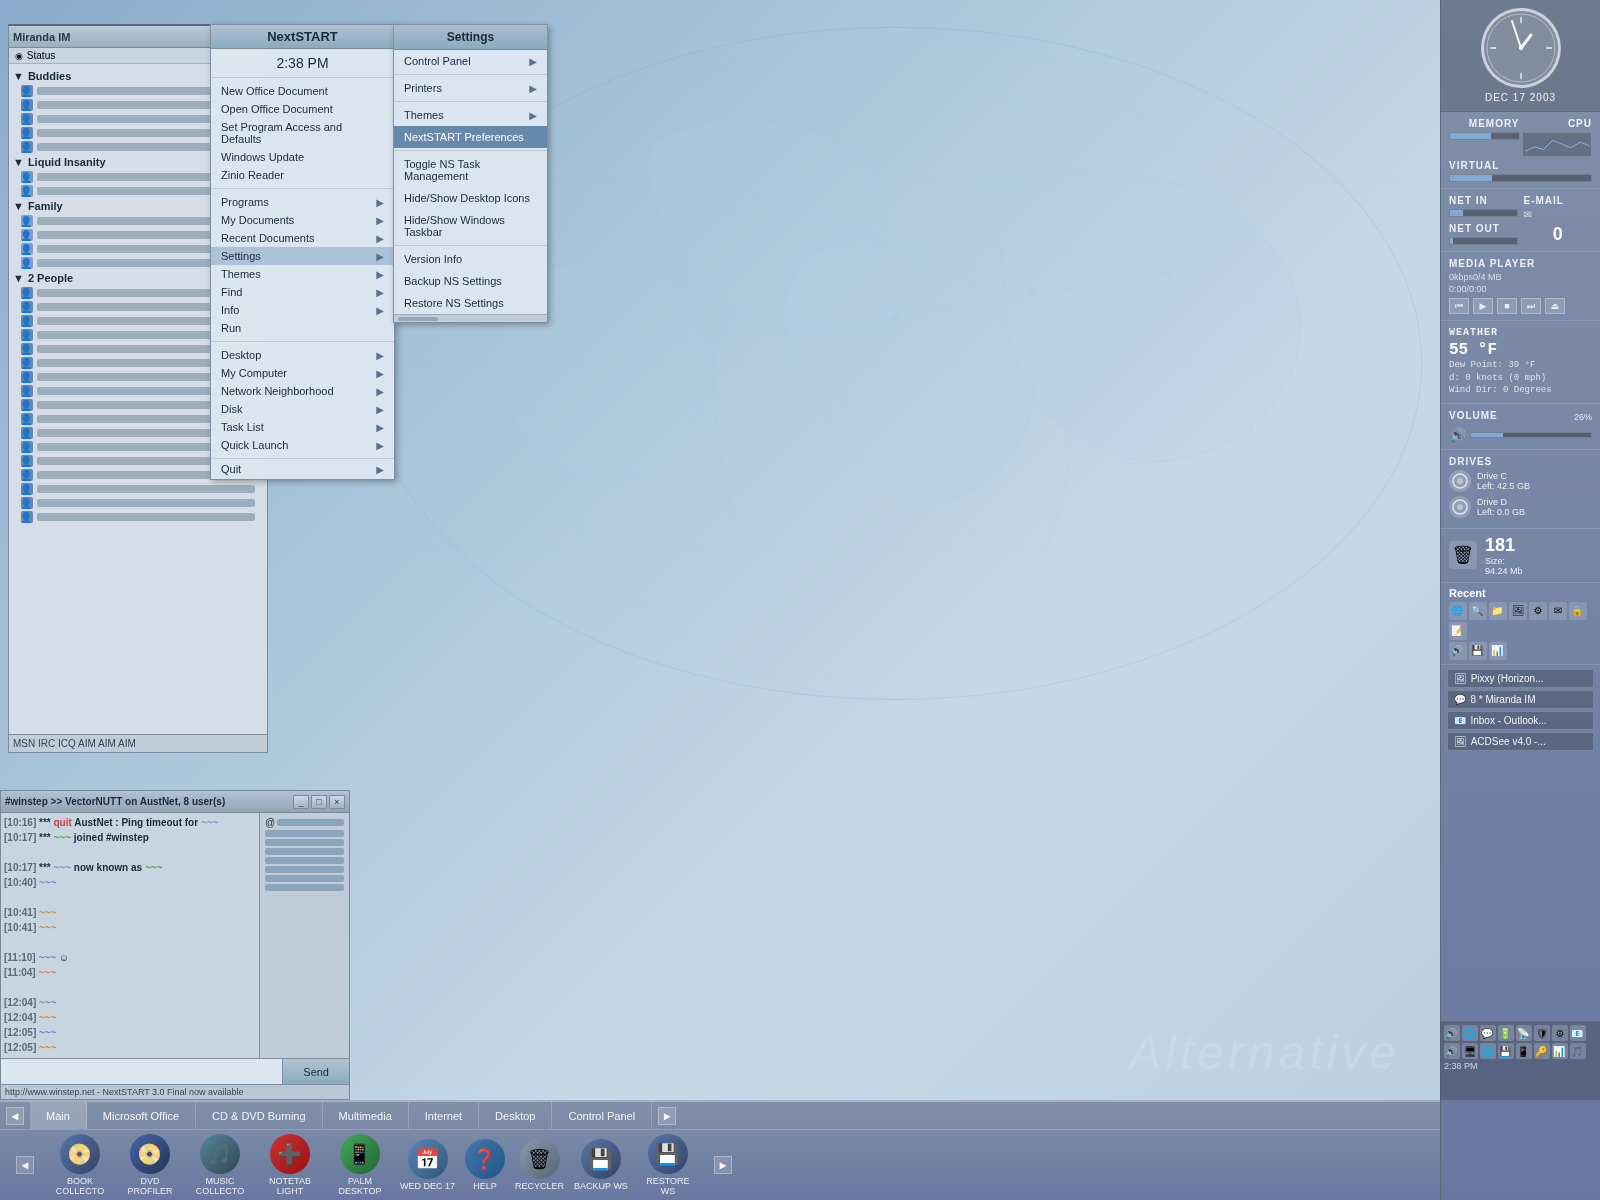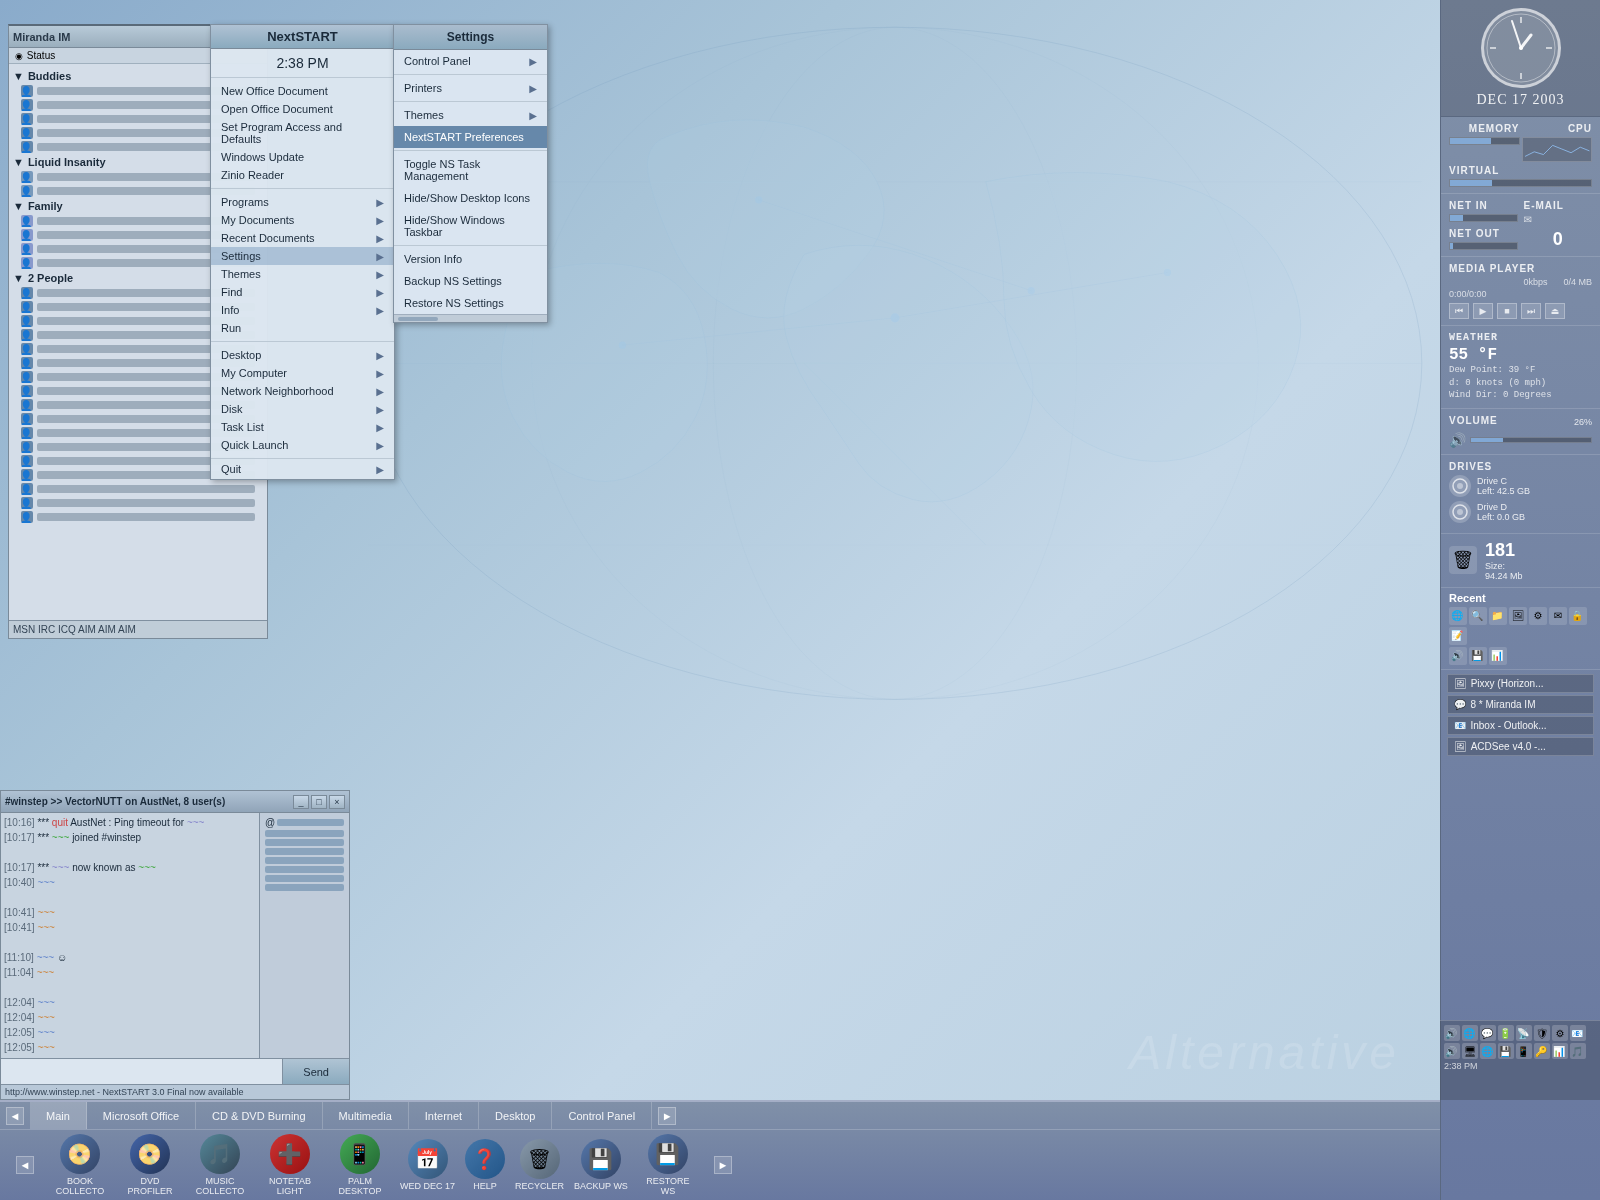--- a/index.html
+++ b/index.html
@@ -40,21 +40,21 @@
       z-index: 1;
       letter-spacing: 4px;
     }
 
     
     .miranda-window {
       position: absolute;
       top: 24px;
       left: 8px;
       width: 260px;
-      height: 615px;
+      height: 729px;
       background: #d4dde8;
       border: 1px solid #7a8a99;
       border-top: 2px solid #5a6a79;
       z-index: 10;
       display: flex;
       flex-direction: column;
       justify-content: center;
     }
     .window-titlebar {
       background: linear-gradient(180deg, #b8cad8 0%, #9aaebd 100%);
@@ -263,24 +263,23 @@
     .clock-face {
       width: 80px;
       height: 80px;
       border-radius: 50%;
       border: 3px solid rgba(255,255,255,0.6);
       background: rgba(255,255,255,0.15);
       margin: 0 auto 4px;
       position: relative;
     }
     .clock-date {
-      font-size: 14px;
+      font-size: 10px;
       color: rgba(255,255,255,0.9);
       letter-spacing: 1px;
-      font-family: Liberation Serif, serif;
     }
     .sidebar-widget {
       padding: 6px 8px;
       border-bottom: 1px solid rgba(255,255,255,0.15);
     }
     .widget-label {
       font-size: 10px;
       font-weight: bold;
       color: rgba(255,255,255,0.85);
       text-transform: uppercase;
@@ -567,20 +566,21 @@
       flex: 1;
       overflow-y: auto;
       padding: 3px;
       font-size: 10px;
       color: #1a2a3a;
       background: #c8d4e0;
     }
     .irc-log-line {
       line-height: 1.4;
       margin-bottom: 1px;
+      font-weight: bold;
     }
     .irc-timestamp {
       color: #5a6a7a;
     }
     .irc-userlist {
       width: 90px;
       background: #c0ccda;
       border-left: 1px solid #8090a0;
       overflow-y: auto;
       font-size: 10px;
@@ -1061,21 +1061,21 @@
         </div>
       </div>
       <div style="flex:1;display:flex;align-items:center;justify-content:center;">
         <span style="font-size:18px;color:white;font-weight:bold;">0</span>
       </div>
     </div>
   </div>
 
   <div class="media-section">
     <div class="widget-label">MEDIA PLAYER</div>
-    <div style="display:flex;justify-content:flex-end;font-size:9px;color:rgba(255,255,255,0.7);margin-bottom:2px;gap:16px;">
+    <div style="display:flex;justify-content:flex-start;font-size:9px;color:rgba(255,255,255,0.7);margin-bottom:2px;">
       <span>0kbps</span>
       <span>0/4 MB</span>
     </div>
     <div style="font-size:9px;color:rgba(255,255,255,0.7);margin-bottom:3px;">
       <span>0:00/0:00</span>
     </div>
     <div class="media-controls">
       <div class="media-btn">⏮</div>
       <div class="media-btn">▶</div>
       <div class="media-btn">■</div>

